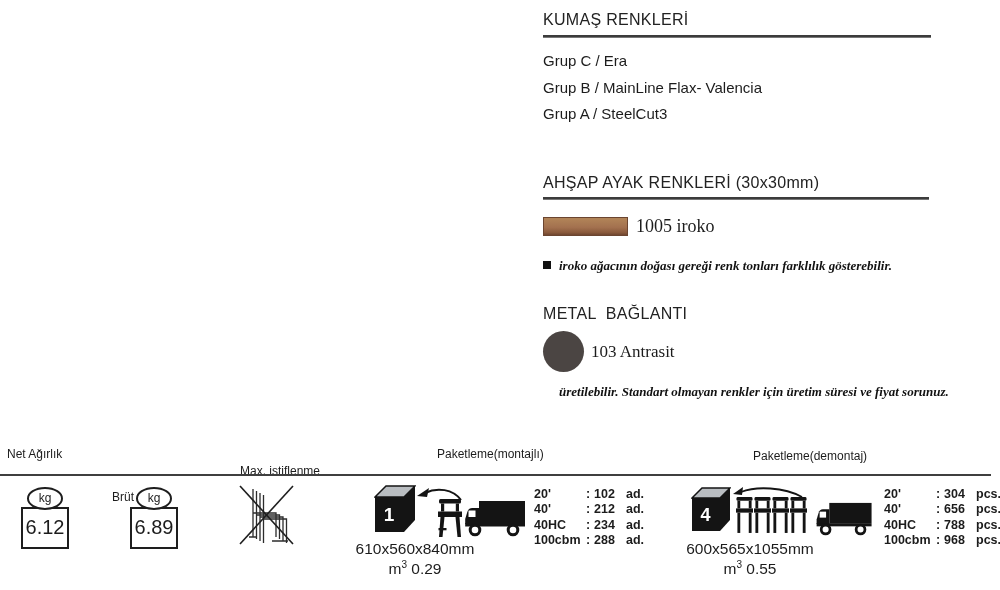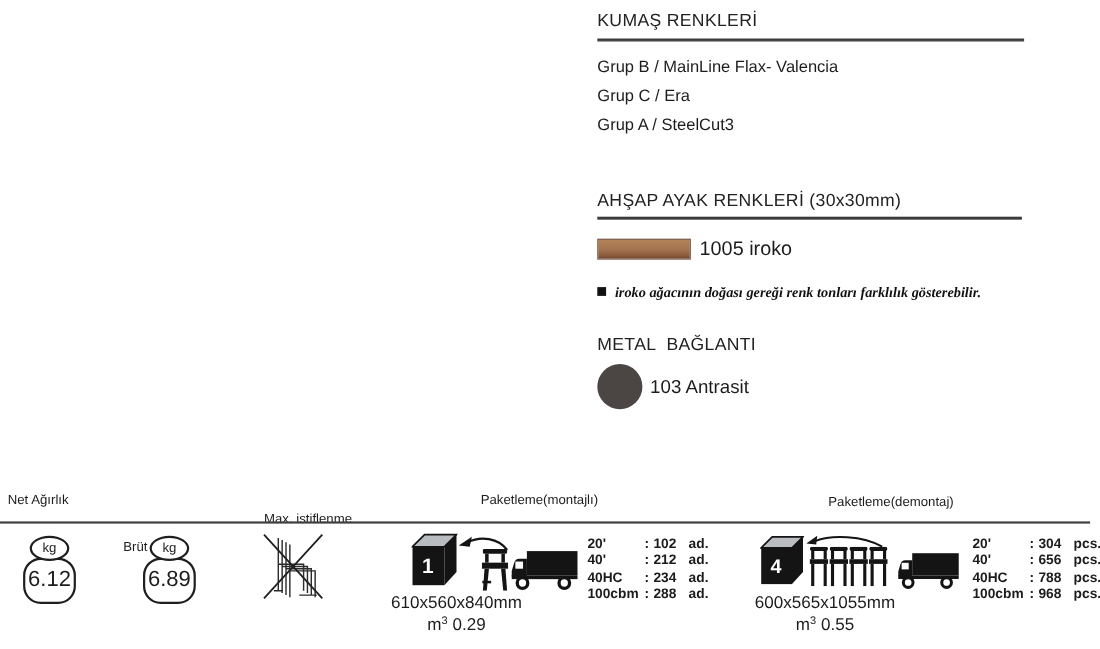--- a/index.html
+++ b/index.html
@@ -10,61 +10,62 @@
   .abs{position:absolute;}
   
   .sec-title{font-size:16px;letter-spacing:.3px;color:#222;white-space:nowrap;}
   .rule{height:3px;background:linear-gradient(to bottom,#3c3c3c 55%,#9a9a9a);}
   .group-list{font-size:15px;line-height:26.5px;white-space:nowrap;}
   .wood-swatch{
     width:85px;height:19px;border:1px solid #6b4530;box-sizing:border-box;
     background:linear-gradient(to bottom,#b5relay 0%,#b08257 8%,#a3714f 55%,#8a5a3c 85%,#6f4630 100%);
     background:linear-gradient(to bottom,#b08257 8%,#a3714f 55%,#8a5a3c 85%,#6f4630 100%);
   }
-  .swatch-label{font-size:18px;white-space:nowrap;}
+  .swatch-label{font-size:18px;white-space:nowrap;font-family:Liberation Serif, serif;}
   .metal-circle{width:41px;height:41px;border-radius:50%;background:#4b4543;}
   .note{font-family:"Liberation Serif", serif;font-style:italic;font-weight:bold;
         font-size:13px;line-height:18px;color:#111;white-space:nowrap;}
   .bullet{display:inline-block;width:8px;height:8px;background:#111;margin-right:8px;vertical-align:1px;}
   
   .col-header{font-size:12px;white-space:nowrap;}
   .sep{height:2px;background:#3f3f3f;}
   .kg-icon{width:50px;text-align:center;}
   .kg-bubble{width:32px;height:19px;line-height:18px;border:2px solid #1e1e1e;border-radius:50%;
              margin:0 auto;font-size:12px;background:#fff;position:relative;z-index:2;}
-  .kg-box{width:44px;height:38px;line-height:37px;border:2px solid #1e1e1e;border-radius:16px;
+  .kg-box{width:44px;height:38px;line-height:37px;border:2px solid #1e1e1e;border-radius:0;
           margin:-3px auto 0;font-size:20px;text-align:center;background:#fff;}
   .dims{font-size:15.5px;line-height:16px;text-align:center;white-space:nowrap;}
   .dims sup{font-size:10px;}
   .cap-table{font-size:12.5px;font-weight:bold;line-height:15.4px;}
   .cap-row{display:grid;grid-template-columns:48px 12px 32px auto;white-space:nowrap;}
   .cap-row .c{text-align:center;}
   svg text{font-family:"Liberation Sans",sans-serif;}
 </style>
 </head>
 <body>
 
 <div class="abs sec-title" style="left:543px;top:11px;">KUMAŞ RENKLERİ</div>
 <div class="abs rule" style="left:543px;top:35px;width:388px;"></div>
 <div class="abs group-list" style="left:543px;top:48px;">
+  <div>Grup C / Era</div>
   <div>Grup B / MainLine Flax- Valencia</div>
-  <div>Grup C / Era</div>
   <div>Grup A / SteelCut3</div>
 </div>
 
 <div class="abs sec-title" style="left:543px;top:174px;">AHŞAP AYAK RENKLERİ (30x30mm)</div>
 <div class="abs rule" style="left:543px;top:197px;width:386px;"></div>
 <div class="abs wood-swatch" style="left:543px;top:217px;"></div>
 <div class="abs swatch-label" style="left:636px;top:216px;">1005 iroko</div>
 <div class="abs note" style="left:543px;top:257px;"><span class="bullet"></span><span>iroko ağacının doğası gereği  renk tonları  farklılık gösterebilir.</span></div>
 
 <div class="abs sec-title" style="left:543px;top:305px;word-spacing:5px;">METAL  BAĞLANTI</div>
 <div class="abs metal-circle" style="left:543px;top:331px;"></div>
 <div class="abs swatch-label" style="left:591px;top:342px;font-size:17px;">103 Antrasit</div>
 <div class="abs note" style="left:543px;top:383px;">
+  <div style="padding-left:16px;">üretilebilir. Standart olmayan renkler için üretim süresi ve fiyat sorunuz.</div>
 </div>
 
 <div class="abs col-header" style="left:7px;top:447px;">Net Ağırlık</div>
 <div class="abs col-header" style="left:112px;top:447px;margin-top:43px;">Brüt Ağırlık</div>
 <div class="abs col-header" style="left:240px;top:464px;">Max. istiflenme</div>
 <div class="abs col-header" style="left:437px;top:447px;">Paketleme(montajlı)</div>
 <div class="abs col-header" style="left:753px;top:449px;">Paketleme(demontaj)</div>
 <div class="abs sep" style="left:0;top:474px;width:991px;"></div>
 
 <div class="abs kg-icon" style="left:20px;top:487px;">

